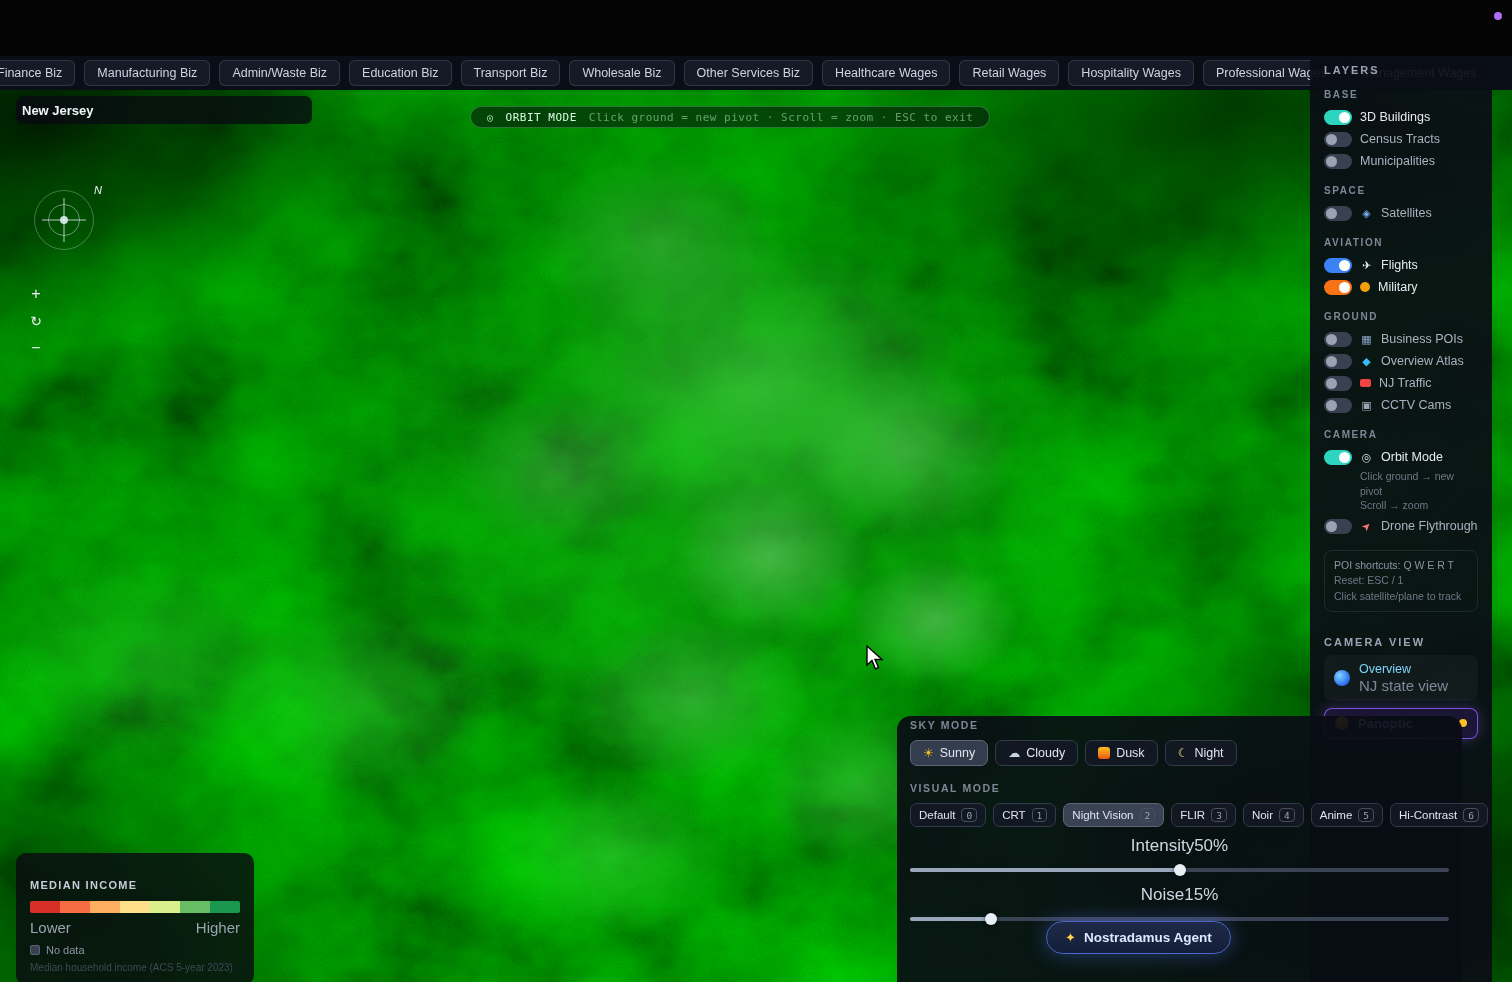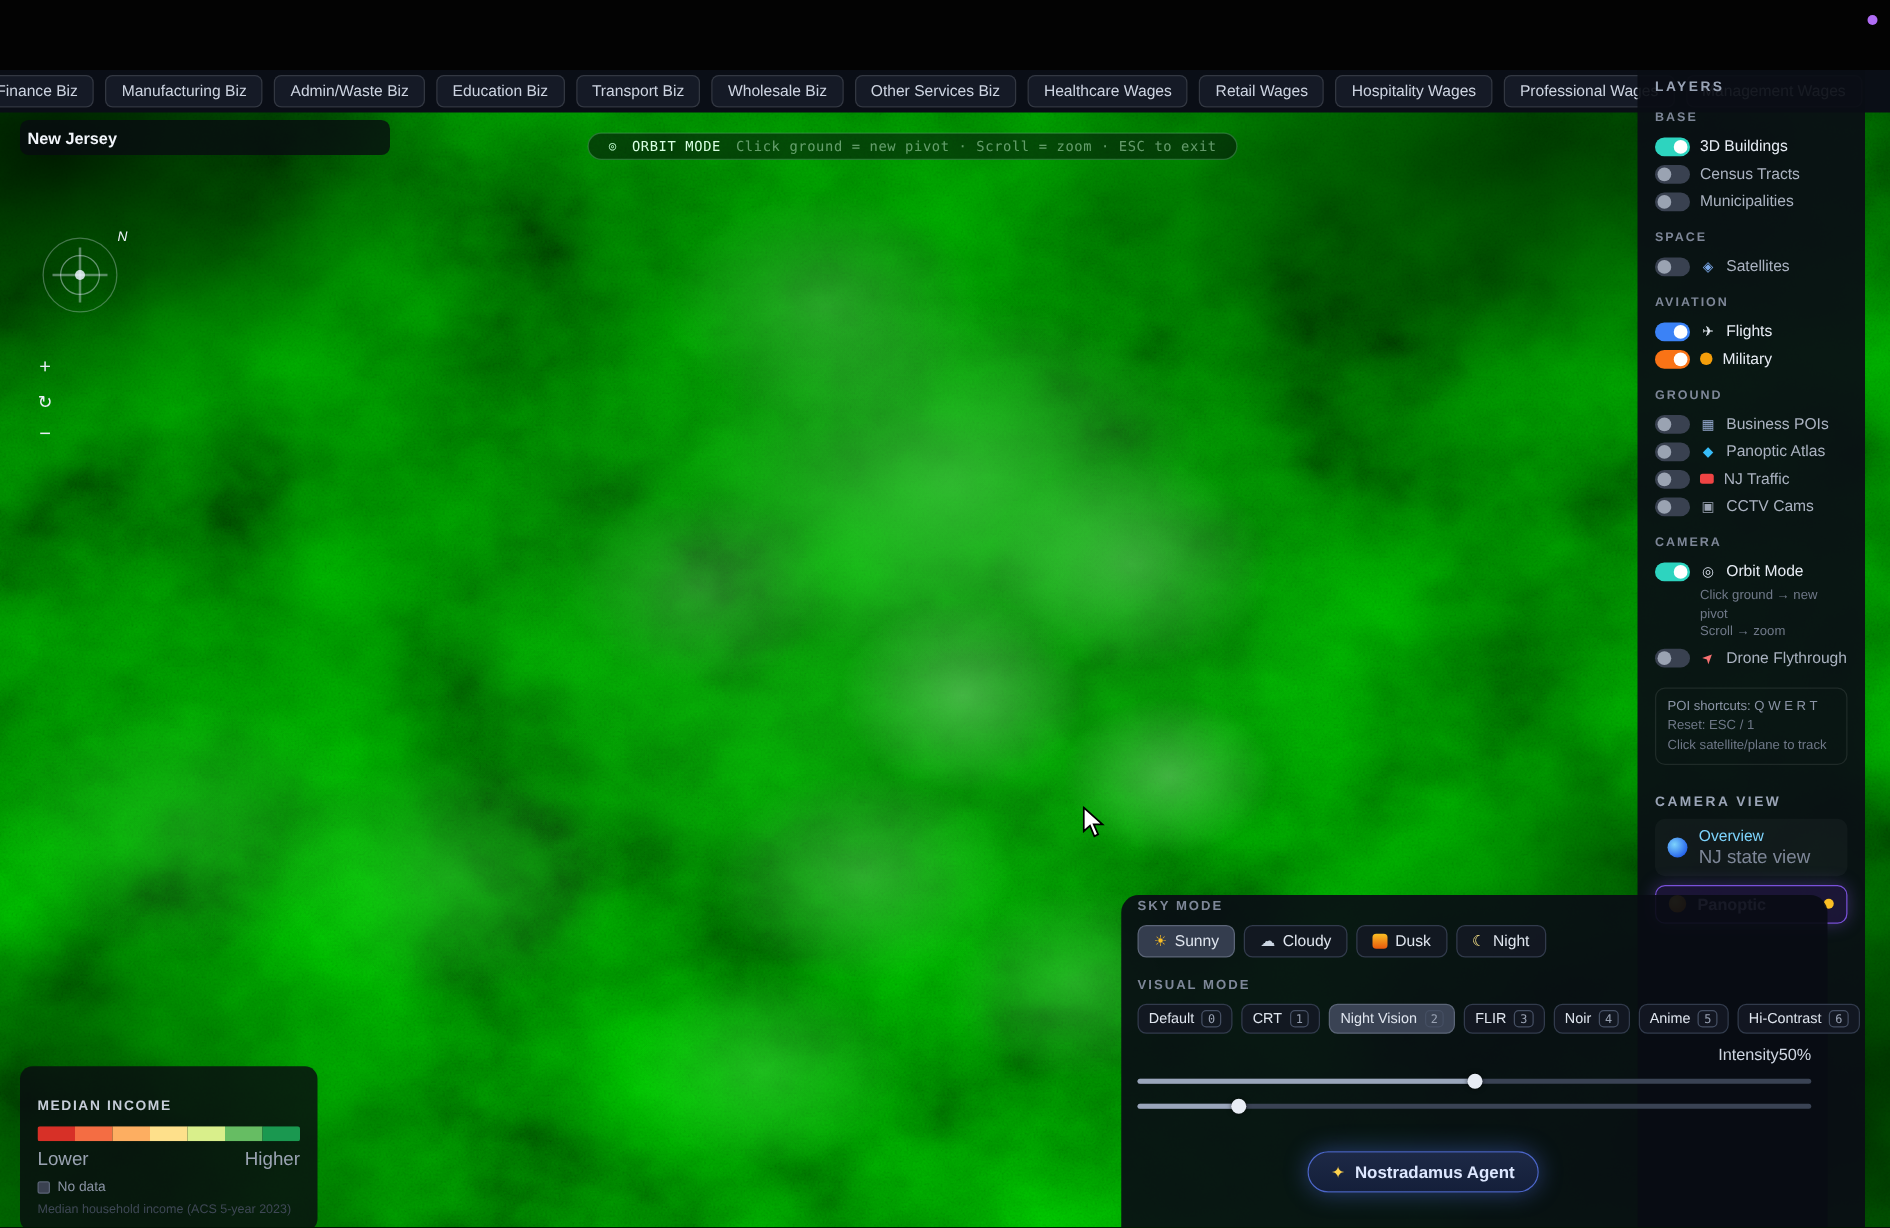--- a/index.html
+++ b/index.html
@@ -113,21 +113,21 @@
   .pill .ic { font-size:12px; }
   .ic.sun { color:#fbbf24; } .ic.cloud { color:#cbd5e1; } .ic.moon { color:#fde68a; }
   .dusk-chip { width:12px; height:12px; border-radius:3px; background:linear-gradient(#fbbf24,#ea580c); }
   .vpill { height:24px; padding:0 8px; border-radius:7px; border:1px solid #323b4c; background:rgba(20,25,36,0.85);
            color:#dfe5ee; font-size:11.5px; cursor:pointer; display:flex; align-items:center; gap:6px;
            font-family:inherit; white-space:nowrap; }
   .vpill.selected { background:#3a4354; border-color:#5b6577; }
   .keybadge { font-family:"DejaVu Sans Mono",monospace; font-size:9.5px; color:#99a2b3;
               border:1px solid #454f63; border-radius:4px; padding:0 4px; height:14px; line-height:13px; }
   .mt16 { margin-top:16px; } .mt15 { margin-top:15px; }
-  .slider-labels { display:flex; justify-content:flex-end; margin-top:9px; font-size:13px; color:#cfd6e2; }
+  .slider-labels { display:flex; justify-content:center; margin-top:9px; font-size:17px; color:#cfd6e2; }
   .slider { position:relative; margin-top:8px; height:12px; cursor:pointer; }
   .slider .track { position:absolute; left:0; right:0; top:4px; height:4px; border-radius:2px; background:#3a4354; }
   .slider .fill { position:absolute; left:0; top:4px; height:4px; border-radius:2px; background:#9aa6bb; }
   .slider .thumb { position:absolute; top:0; width:12px; height:12px; border-radius:50%; background:#e8edf5;
                    box-shadow:0 0 4px rgba(0,0,0,0.6); }
 
   
   .agent-btn { position:absolute; left:1046px; top:921px; height:33px; padding:0 18px; border-radius:17px; z-index:20;
                background:linear-gradient(#1d2946,#141f3a); border:1px solid #4c66c9;
                display:flex; align-items:center; gap:8px; color:#dde7ff; font-weight:bold; font-size:13.5px;
@@ -270,21 +270,21 @@
           <span class="knob"></span>
         </span>
       <span class="mini-icon" style="color:#8fa3c7">▦</span>
       <span class="lrow-label dim">Business POIs</span>
     </div>
     <div class="lrow">
       <span class="switch">
           <span class="knob"></span>
         </span>
       <span class="mini-icon" style="color:#38bdf8">◆</span>
-      <span class="lrow-label dim">Panoptic Atlas</span>
+      <span class="lrow-label dim">Overview Atlas</span>
     </div>
     <div class="lrow">
       <span class="switch">
           <span class="knob"></span>
         </span>
       <span class="traffic-chip"></span>
       <span class="lrow-label dim">NJ Traffic</span>
     </div>
     <div class="lrow">
       <span class="switch">
@@ -391,20 +391,24 @@
     </div>
 
     <div class="slider-labels">
       <span>Intensity</span>
       <span>50%</span>
     </div>
     <div class="slider">
       <div class="track"></div>
       <div class="fill" style="width:50%"></div>
       <div class="thumb" style="left:calc(50% - 6px)"></div>
+    </div>
+    <div class="slider-labels">
+      <span>Noise</span>
+      <span>15%</span>
     </div>
     <div class="slider">
       <div class="track"></div>
       <div class="fill" style="width:15%"></div>
       <div class="thumb" style="left:calc(15% - 6px)"></div>
     </div>
   </div>
 
   <button class="agent-btn">
     <span class="spark">✦</span>

